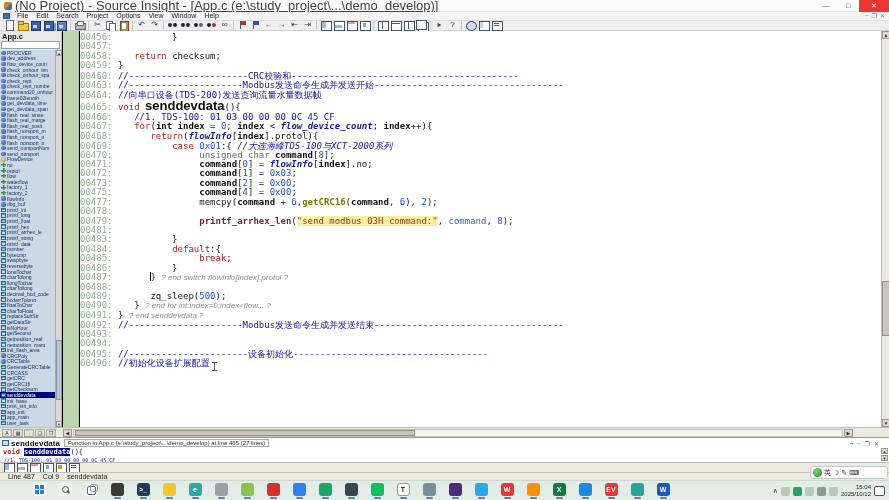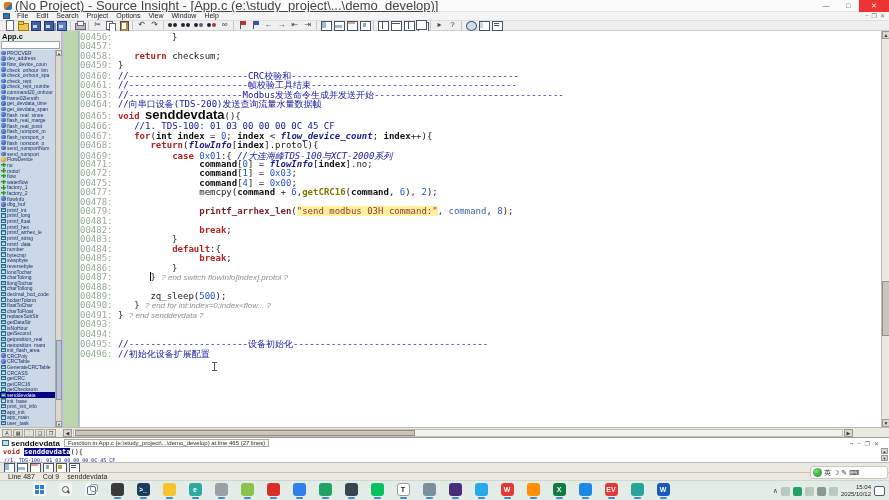--- a/index.html
+++ b/index.html
@@ -57,21 +57,21 @@
   .i-tile-four::after { left:5px; top:1px; width:1px; height:8px; background:#456; box-shadow:-4px 4px 0 4px rgba(69,86,102,0); border-bottom:0; }
   .i-cascade::before { left:2px; top:2px; }
   .i-cascade::after { left:0; top:0; width:9px; height:8px; background:#fff; border:1px solid #456; }
   .i-lock::after { left:3px; top:3px; width:4px; height:4px; background:#c8a030; }
   .i-props::after { left:3px; top:3px; width:5px; height:1px; background:#456; box-shadow:0 2px 0 #456; }
   .i-eye::before { border-radius:50%; background:#cde; }
   .i-panel::after { left:2px; top:2px; width:3px; height:6px; background:#cbd8ea; }
   .glyph::before,.glyph::after { display:none; }
 
   
-  #main { position:absolute; left:0; top:31px; width:889px; height:396px; background:#c4b5fd; }
+  #main { position:absolute; left:0; top:31px; width:889px; height:396px; background:#000000; }
 
   
   #sympanel { position:absolute; left:0; top:0; width:62px; height:396px; background:#e9e9e9; border-right:1px solid #bbb; }
   #sym-title { font-size:7.5px; font-weight:bold; color:#111; padding:1px 2px; }
   #sym-filter { position:absolute; left:1px; top:10px; width:59px; height:8px; background:#fff; border:1px solid #8aa; font-size:6px; }
   #sym-list { position:absolute; left:0; top:19px; width:56px; height:377px; background:#cdd8e6; overflow:hidden; }
   .sym-item { height:5.62px; display:flex; align-items:center; font-size:5px; color:#14306a; white-space:nowrap; overflow:hidden; padding-left:1px; }
   .sym-item.sel { background:#000080; color:#fff; }
   .sico { width:4.5px; height:4.5px; margin-right:1.5px; flex:0 0 auto; }
   .sico.var { border-radius:50%; background:radial-gradient(circle at 35% 35%,#7aa0e8,#1a3a9a); }
@@ -82,21 +82,21 @@
   .sarrow { position:absolute; left:0; width:6px; height:6px; font-size:4px; line-height:6px; text-align:center; color:#444; background:#ece9e0; border:1px solid #999; }
   #sym-thumb { position:absolute; left:0; top:290px; width:6px; height:60px; background:#b8c4d4; border:1px solid #8a96a8; }
 
   
   #gutterstrip { position:absolute; left:63px; top:0; width:16px; height:396px; background:#b9d6ad; border-right:1px solid #9cc08e; }
   #editor { position:absolute; left:80px; top:0; width:801px; height:396px; background:#fff; overflow:hidden; padding-top:1px; }
   .code-line { white-space:pre; height:9.43px; line-height:9.43px; font:9px "DejaVu Sans Mono","DejaVu Sans",monospace; color:#1a1a1a; }
   .code-line.tall { height:14px; line-height:14px; }
   .lnum { color:#93ac93; }
   .cs-p { color:#1a1a1a; }
-  .cs-k { color:#b22222; font-weight:bold;margin-top:33px; }
+  .cs-k { color:#b22222; font-weight:normal;margin-top:33px; }
   .cs-b { color:#111; font-weight:bold; }
   .cs-t { color:#6a6a6a; }
   .cs-g { color:#1a1a8c; font-weight:bold; font-style:italic; }
   .cs-n { color:#2255cc; }
   .cs-cb { color:#1414a0; font-weight:400; }
   .cs-ci { color:#2020a0; font-style:italic; }
   .cs-fn { color:#7a1f1f; font-weight:bold; }
   .cs-fo { color:#7a7a00; font-weight:bold; }
   .cs-s { color:#8b3a3a; background:#ffef9e; }
   .cs-bl { color:#3a66a8; }
@@ -528,45 +528,46 @@
   </div>
 
   <div id="gutterstrip"></div>
 
   <div id="editor">
       <div class="code-line"><span class="lnum">00456: </span><span class="cs-p">          }</span></div>
       <div class="code-line"><span class="lnum">00457: </span></div>
       <div class="code-line"><span class="lnum">00458: </span><span class="cs-p">   </span><span class="cs-k">return</span><span class="cs-p"> checksum;</span></div>
       <div class="code-line"><span class="lnum">00459: </span><span class="cs-p">}</span></div>
       <div class="code-line"><span class="lnum">00460: </span><span class="cs-cb">//----------------------CRC校验和------------------------------------------</span></div>
-      <div class="code-line"><span class="lnum">00461: </span><span class="cs-cb">//----------------------帧校验工具结束--------------------------------------</span></div>
       <div class="code-line"><span class="lnum">00463: </span><span class="cs-cb">//---------------------Modbus发送命令生成并发送开始-----------------------------------</span></div>
       <div class="code-line"><span class="lnum">00464: </span><span class="cs-cb">//向串口设备(TDS-200)发送查询流量水量数据帧</span></div>
       <div class="code-line tall"><span class="lnum">00465: </span><span class="cs-k">void</span><span class="cs-p"> </span><span class="cs-big">senddevdata</span><span class="cs-p">(){</span></div>
       <div class="code-line"><span class="lnum">00466: </span><span class="cs-p">   </span><span class="cs-cb">//1. TDS-100: 01 03 00 00 00 0C 45 CF</span></div>
       <div class="code-line"><span class="lnum">00467: </span><span class="cs-p">   </span><span class="cs-k">for</span><span class="cs-p">(</span><span class="cs-b">int</span><span class="cs-p"> </span><span class="cs-b">index</span><span class="cs-p"> = </span><span class="cs-n">0</span><span class="cs-p">; </span><span class="cs-b">index</span><span class="cs-p"> &lt; </span><span class="cs-g">flow_device_count</span><span class="cs-p">; </span><span class="cs-b">index</span><span class="cs-p">++){</span></div>
       <div class="code-line"><span class="lnum">00468: </span><span class="cs-p">      </span><span class="cs-k">return</span><span class="cs-p">(</span><span class="cs-g">flowInfo</span><span class="cs-p">[</span><span class="cs-b">index</span><span class="cs-p">].protol){</span></div>
       <div class="code-line"><span class="lnum">00469: </span><span class="cs-p">          </span><span class="cs-k">case</span><span class="cs-p"> </span><span class="cs-n">0x01</span><span class="cs-p">:{ </span><span class="cs-ci">//大连海峰TDS-100与XCT-2000系列</span></div>
+      <div class="code-line"><span class="lnum">00470: </span><span class="cs-p">               </span><span class="cs-t">unsigned char </span><span class="cs-b">command</span><span class="cs-p">[</span><span class="cs-n">8</span><span class="cs-p">];</span></div>
       <div class="code-line"><span class="lnum">00471: </span><span class="cs-p">               </span><span class="cs-b">command</span><span class="cs-p">[</span><span class="cs-n">0</span><span class="cs-p">] = </span><span class="cs-g">flowInfo</span><span class="cs-p">[</span><span class="cs-b">index</span><span class="cs-p">].no;</span></div>
       <div class="code-line"><span class="lnum">00472: </span><span class="cs-p">               </span><span class="cs-b">command</span><span class="cs-p">[</span><span class="cs-n">1</span><span class="cs-p">] = </span><span class="cs-n">0x03</span><span class="cs-p">;</span></div>
+      <div class="code-line"><span class="lnum">00473: </span><span class="cs-p">               </span><span class="cs-b">command</span><span class="cs-p">[</span><span class="cs-n">2</span><span class="cs-p">] = </span><span class="cs-n">0x00</span><span class="cs-p">;</span></div>
       <div class="code-line"><span class="lnum">00475: </span><span class="cs-p">               </span><span class="cs-b">command</span><span class="cs-p">[</span><span class="cs-n">4</span><span class="cs-p">] = </span><span class="cs-n">0x00</span><span class="cs-p">;</span></div>
       <div class="code-line"><span class="lnum">00477: </span><span class="cs-p">               </span><span class="cs-p">memcpy(</span><span class="cs-b">command</span><span class="cs-p"> + </span><span class="cs-n">6</span><span class="cs-p">,</span><span class="cs-fo">getCRC16</span><span class="cs-p">(</span><span class="cs-b">command</span><span class="cs-p">, </span><span class="cs-n">6</span><span class="cs-p">), </span><span class="cs-n">2</span><span class="cs-p">);</span></div>
       <div class="code-line"><span class="lnum">00478: </span></div>
       <div class="code-line"><span class="lnum">00479: </span><span class="cs-p">               </span><span class="cs-fn">printf_arrhex_len</span><span class="cs-p">(</span><span class="cs-s">"send modbus 03H command:"</span><span class="cs-p">, </span><span class="cs-bl">command</span><span class="cs-p">, </span><span class="cs-n">8</span><span class="cs-p">);</span></div>
       <div class="code-line"><span class="lnum">00481: </span></div>
-      <div class="code-line"><span class="lnum">00482: </span><span class="cs-p">               </span><span class="cs-k">break</span><span class="cs-p">;</span></div>
       <div class="code-line"><span class="lnum">00483: </span><span class="cs-p">          }</span></div>
       <div class="code-line"><span class="lnum">00484: </span><span class="cs-p">          </span><span class="cs-k">default</span><span class="cs-p">:{</span></div>
       <div class="code-line"><span class="lnum">00485: </span><span class="cs-p">               </span><span class="cs-k">break</span><span class="cs-p">;</span></div>
       <div class="code-line"><span class="lnum">00486: </span><span class="cs-p">          }</span></div>
       <div class="code-line"><span class="lnum">00487: </span><span class="cs-p">      </span><span class="cs-caret"></span><span class="cs-p">} </span><span class="cs-gray">? end switch flowInfo[index].protol ?</span></div>
       <div class="code-line"><span class="lnum">00488: </span></div>
       <div class="code-line"><span class="lnum">00489: </span><span class="cs-p">      zq_sleep(</span><span class="cs-n">500</span><span class="cs-p">);</span></div>
       <div class="code-line"><span class="lnum">00490: </span><span class="cs-p">   } </span><span class="cs-gray">? end for int:index=0;index&lt;flow... ?</span></div>
       <div class="code-line"><span class="lnum">00491: </span><span class="cs-p">} </span><span class="cs-gray">? end senddevdata ?</span></div>
+      <div class="code-line"><span class="lnum">00492: </span><span class="cs-cb">//---------------------Modbus发送命令生成并发送结束-----------------------------------</span></div>
       <div class="code-line"><span class="lnum">00493: </span></div>
       <div class="code-line"><span class="lnum">00494: </span></div>
       <div class="code-line"><span class="lnum">00495: </span><span class="cs-cb">//----------------------设备初始化------------------------------------</span></div>
       <div class="code-line"><span class="lnum">00496: </span><span class="cs-cb">//初始化设备扩展配置</span></div>
     </div>
   <div id="ibeam"></div>
 
   <div id="vscroll">
     <div class="varrow" style="top:0">▲</div>
     <div id="v-thumb"></div>

